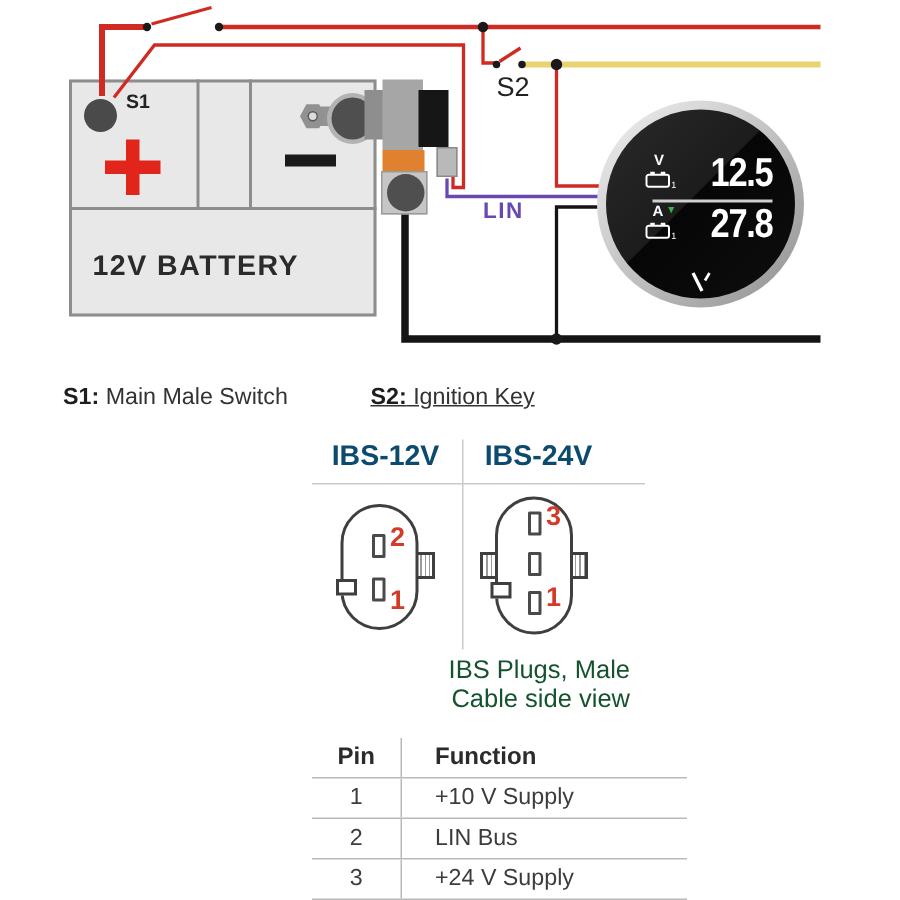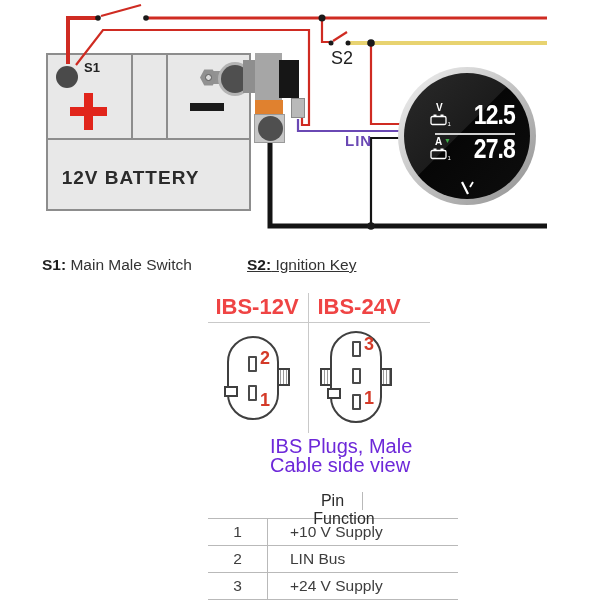--- a/index.html
+++ b/index.html
@@ -38,69 +38,69 @@
   .w-red{stroke:var(--wire_red);}
   .w-yellow{stroke:var(--wire_yellow);stroke-width:4;}
   .w-purple{stroke:var(--wire_purple);stroke-width:2.2;}
   .w-black{stroke:var(--wire_black);}
   .t4{stroke-width:4;} .t3{stroke-width:3;} .t2{stroke-width:2.2;} .t5{stroke-width:5;}
   .dot{fill:#1a1a1a;}
 
   
   .s1-label{left:84px;top:24px;font-size:13px;font-weight:bold;color:#222;margin-top:36px;}
   .s2-label{left:331px;top:48px;font-size:18px;font-weight:normal;color:#222;}
-  .lin-label{left:322px;top:132px;font-size:15px;font-weight:bold;color:var(--wire_purple);letter-spacing:1px;margin-left:23px;}
+  .lin-label{left:322px;top:132px;font-size:15px;font-weight:bold;color:var(--wire_purple);letter-spacing:1px;}
 
   
   .gauge-outer{left:398px;top:67px;width:138px;height:138px;border-radius:50%;background:linear-gradient(135deg,#f2f2f2 0%,#bdbdbd 55%,#8f8f8f 100%);}
   .gauge-face{left:404px;top:73px;width:126px;height:126px;border-radius:50%;background:linear-gradient(135deg,#2a2a2a 0%,#1c1c1c 46%,#060606 46.5%,#0e0e0e 100%);}
   .g-unit1{left:436px;top:102px;font-size:10px;font-weight:bold;color:#fff;}
   .g-unit2{left:435px;top:136px;font-size:10px;font-weight:bold;color:#fff;}
   .g-arrow{left:444px;top:137px;font-size:7px;color:var(--arrow_green);}
   .g-batt1{left:430px;top:113px;} .g-batt2{left:430px;top:147px;}
   .g-val1{left:440px;top:100px;width:75px;text-align:right;font-size:27px;font-weight:bold;color:#fff;letter-spacing:-1px;transform:scaleX(0.85);transform-origin:100% 50%;}
   .g-val2{left:440px;top:134px;width:75px;text-align:right;font-size:27px;font-weight:bold;color:#fff;letter-spacing:-1px;transform:scaleX(0.85);transform-origin:100% 50%;}
   .g-div{left:435px;top:133px;width:80px;height:1.5px;background:#cfcfcf;}
   .g-logo{left:456px;top:180px;}
 
   
   .legend{top:256px;font-size:15.5px;color:#333;}
   .legend b{color:#1e1e1e;}
   .legend-s1{left:42px;} .legend-s2{left:247px;text-decoration:underline;}
 
   
-  .conn-title{top:294px;width:100px;text-align:center;font-size:22px;font-weight:bold;color:#ef4444;}
+  .conn-title{top:294px;width:100px;text-align:center;font-size:19px;font-weight:bold;color:#0c4a6e;}
   .conn-title-left{left:207px;} .conn-title-right{left:309px;}
   .conn-underline{left:208px;top:322px;width:222px;height:1px;background:#c9c9c9;}
   .conn-vdiv{left:308px;top:293px;width:1px;height:140px;background:#c9c9c9;}
   .conn-body{border:2.5px solid #3f3f3f;border-radius:26px;background:#fff;box-sizing:border-box;}
   .conn-left-body{left:227px;top:336px;width:52px;height:84px;}
   .conn-right-body{left:330px;top:331px;width:52px;height:92px;}
   .conn-tab{border:2px solid #3f3f3f;background:#fff;box-sizing:border-box;
     background-image:repeating-linear-gradient(90deg,transparent 0 2px,#9a9a9a 2px 3px);}
   .tab-l-right{left:276px;top:368px;width:14px;height:18px;}
   .tab-r-left{left:320px;top:368px;width:13px;height:18px;}
   .tab-r-right{left:379px;top:368px;width:13px;height:18px;}
   .conn-notch{border:2px solid #3f3f3f;background:#fff;box-sizing:border-box;}
   .notch-left{left:224px;top:386px;width:14px;height:11px;}
   .notch-right{left:327px;top:388px;width:14px;height:11px;}
   .conn-pin{width:9px;height:16px;border:2px solid #4a4a4a;background:#fff;box-sizing:border-box;border-radius:1px;}
   .pin-l-top{left:248px;top:356px;} .pin-l-bot{left:248px;top:385px;}
   .pin-r-top{left:352px;top:341px;} .pin-r-mid{left:352px;top:368px;} .pin-r-bot{left:352px;top:394px;}
   .pin-num{font-size:18px;font-weight:bold;color:var(--pin_red);}
   .num-l2{left:260px;top:348px;} .num-l1{left:260px;top:390px;}
   .num-r3{left:364px;top:334px;} .num-r1{left:364px;top:388px;}
-  .conn-caption{left:270px;top:437px;width:150px;text-align:left;font-size:20px;line-height:19px;color:#6d28d9;}
+  .conn-caption{left:270px;top:437px;width:150px;text-align:right;font-size:17px;line-height:19px;color:#14532d;}
 
   
   .pin-table{left:208px;top:492px;width:250px;}
   .pt-row{display:flex;height:26px;align-items:center;font-size:15.5px;color:#3d3d3d;}
   .pt-pin{width:60px;text-align:center;border-right:1px solid #b9b9b9;height:100%;display:flex;align-items:center;justify-content:center;box-sizing:border-box;}
   .pt-fn{flex:1;padding-left:22px;}
-  .pt-head{font-weight:normal;color:#2b2b2b;font-size:16px;flex-direction:column;}
+  .pt-head{font-weight:bold;color:#2b2b2b;font-size:16px;}
   .pt-line{border-bottom:1px solid #b9b9b9;}
 </style>
 </head>
 <body>
 
 <div class="canvas">
 
   <div class="abs battery-box"></div>
   <div class="abs batt-hdiv"></div>
   <div class="abs batt-vdiv1"></div>

